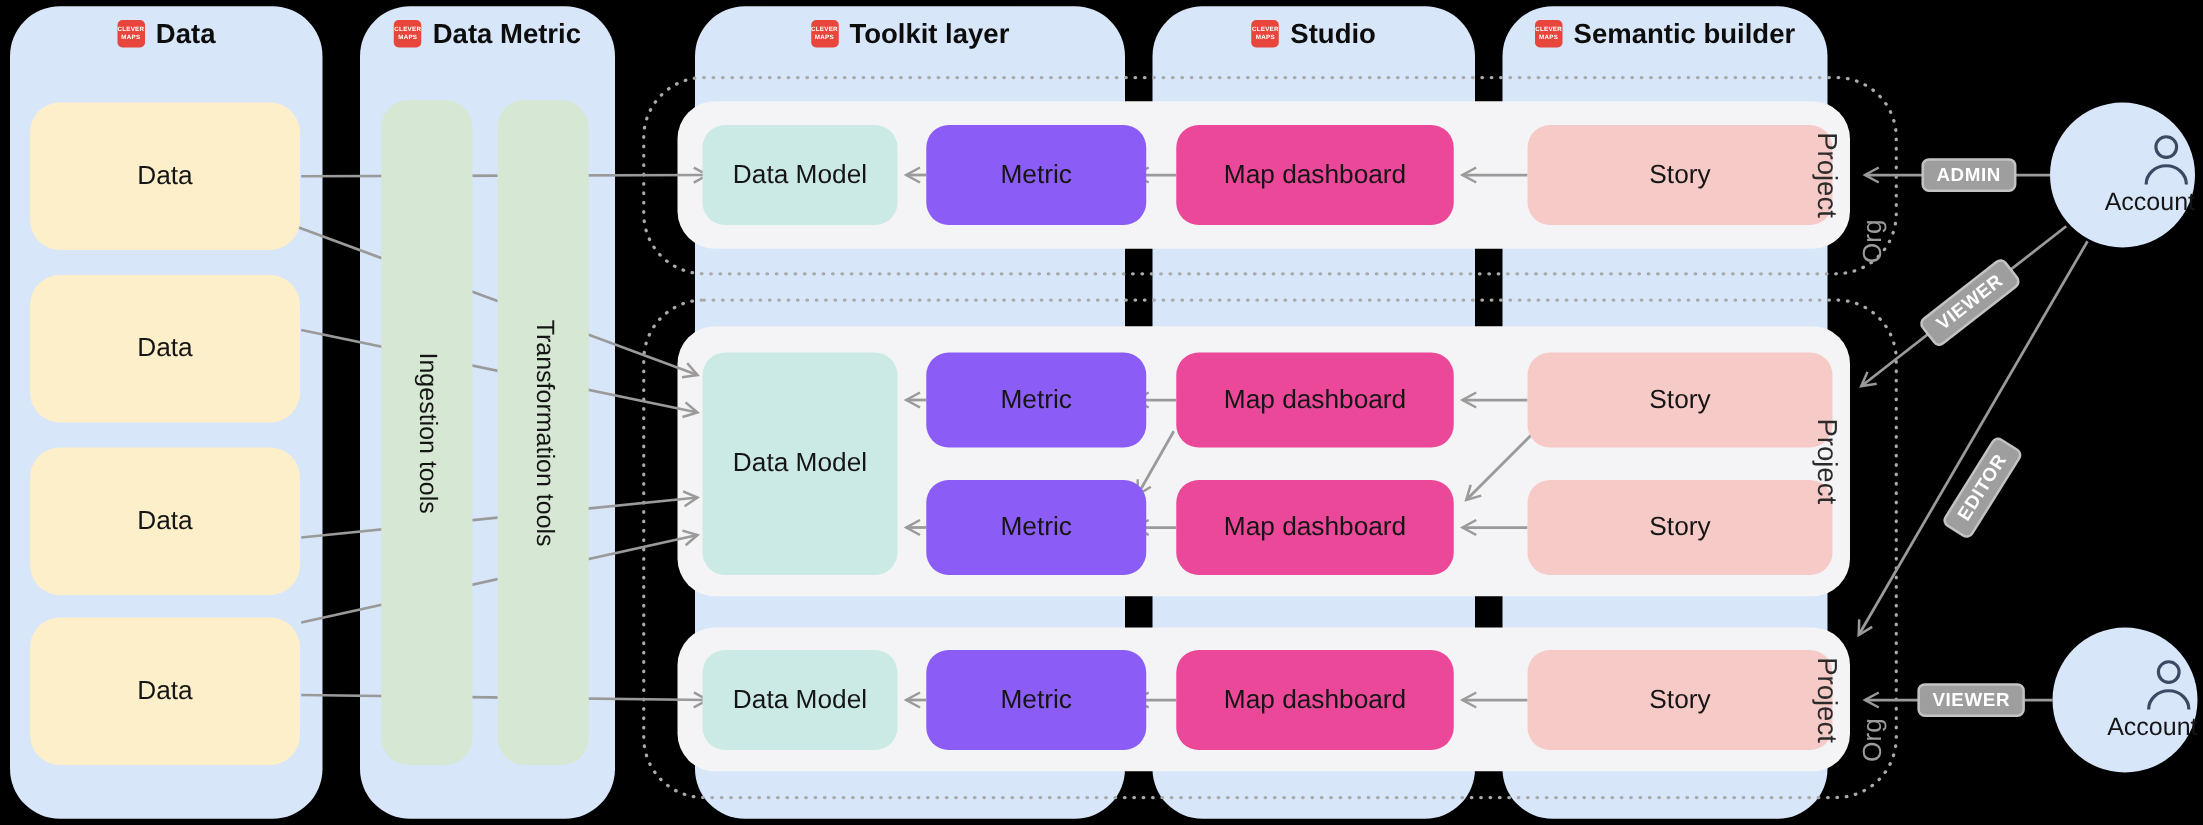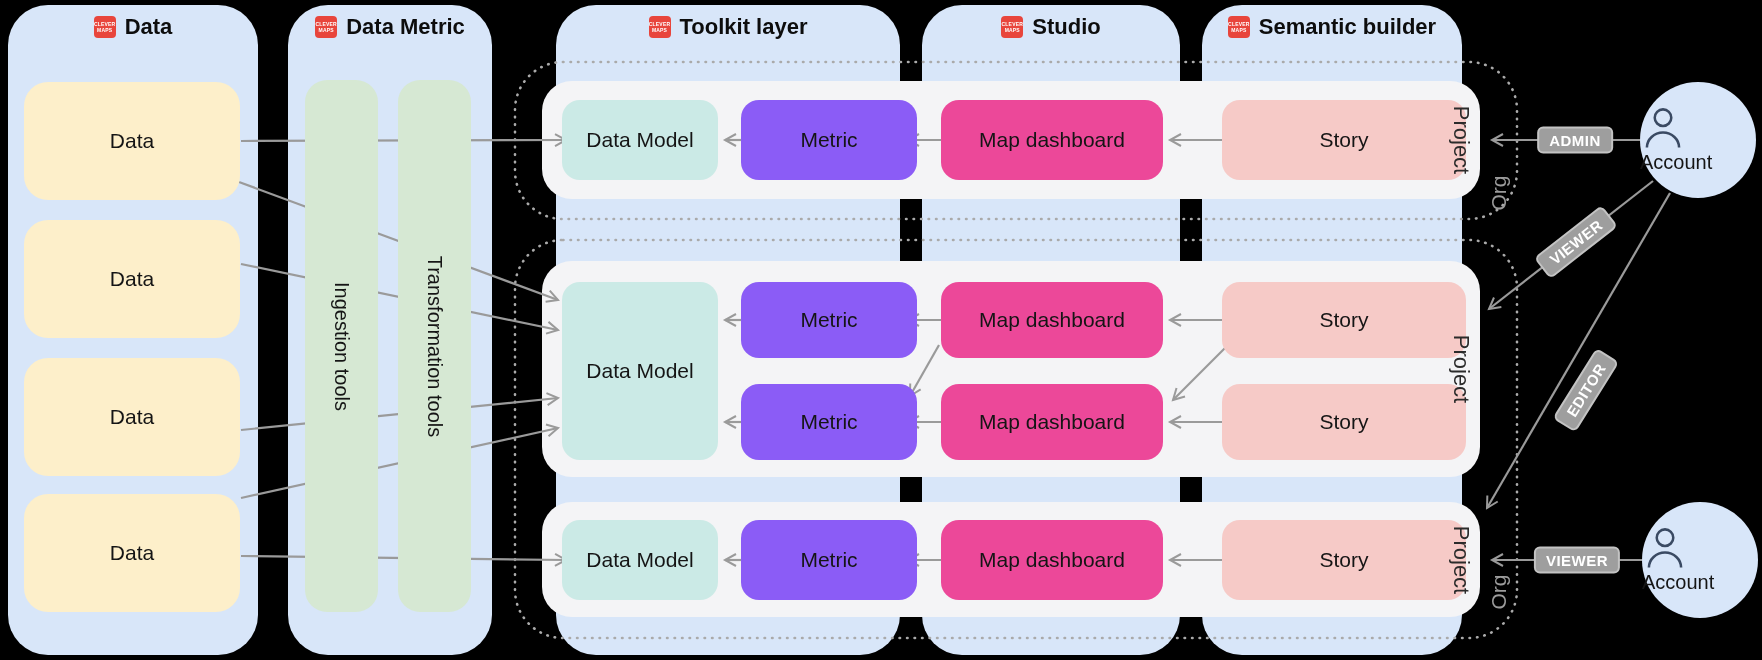--- a/index.html
+++ b/index.html
@@ -23,21 +23,21 @@
   .bar{position:absolute;top:80px;width:73px;height:532px;background:#d6e8d3;border-radius:22px;
        display:flex;align-items:center;justify-content:center;}
   .bar span{transform:rotate(90deg);white-space:nowrap;font-size:20px;}
   .plabel{position:absolute;left:1438px;width:46px;display:flex;align-items:center;justify-content:center;
           color:#2b2b2b;font-size:22px;}
   .plabel span{transform:rotate(90deg);white-space:nowrap;}
   .olabel{position:absolute;transform:translate(-50%,-50%) rotate(-90deg);color:#9b9b9b;font-size:21px;white-space:nowrap;}
   .badge{position:absolute;background:#9e9e9e;color:#fff;font-weight:bold;font-size:15px;letter-spacing:.5px;
          padding:3px 10px;border-radius:6px;border:2px solid #c3c3c3;white-space:nowrap;}
   .account{position:absolute;width:116px;height:116px;border-radius:50%;background:#d8e6f9;
-           display:flex;flex-direction:column;align-items:flex-start;justify-content:center;gap:1px;font-size:20px;}
+           display:flex;flex-direction:column;align-items:flex-end;justify-content:center;gap:1px;font-size:20px;}
   svg.wires{position:absolute;left:0;top:0;pointer-events:none;}
 </style>
 </head>
 <body>
 
 <div id="canvas">
 
   <div class="col" style="left:8px;width:250px;"></div>
   <div class="col" style="left:288px;width:204px;"></div>
   <div class="col" style="left:556px;width:344px;"></div>

